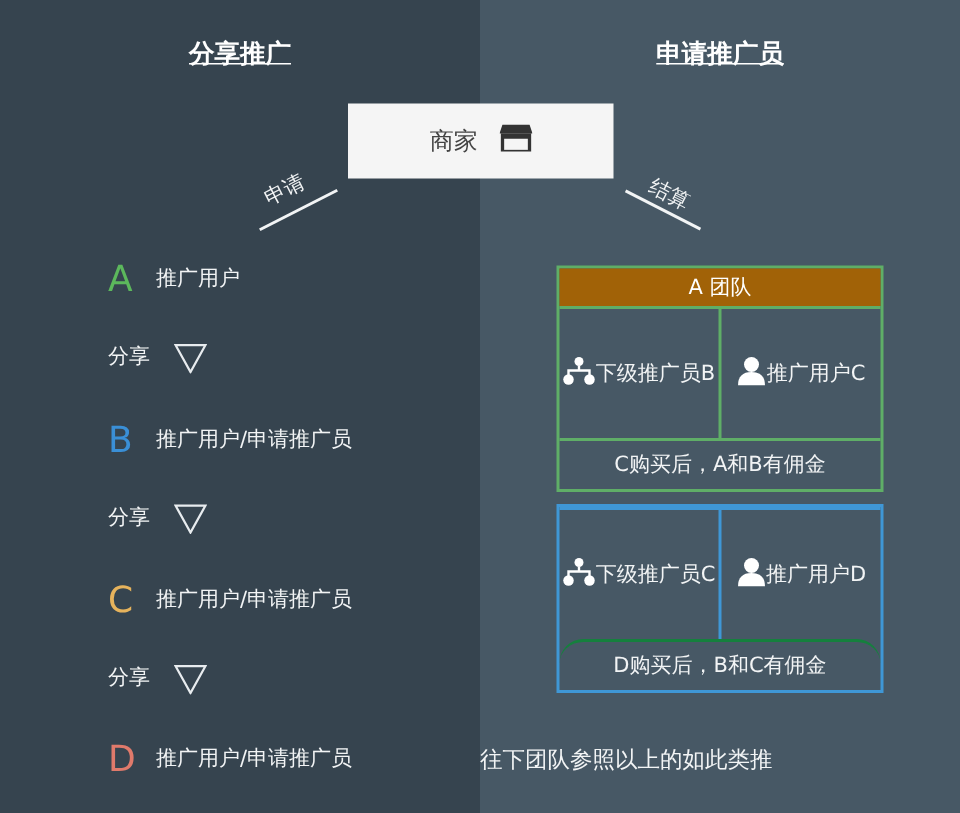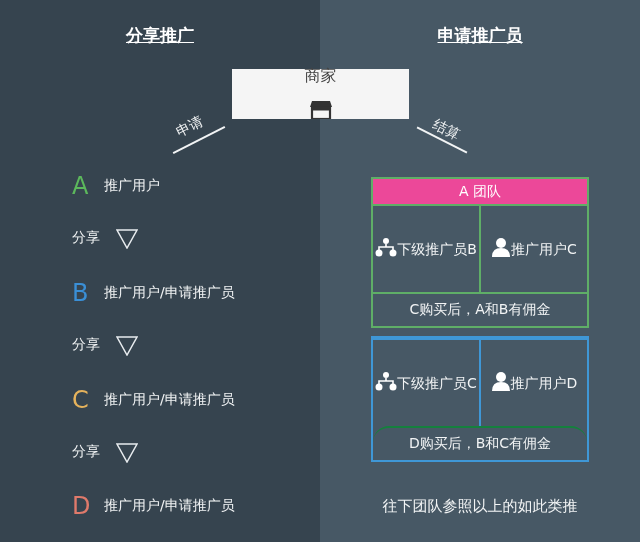--- a/index.html
+++ b/index.html
@@ -1,35 +1,35 @@
 <!DOCTYPE html>
 <html><head>
 <meta charset="utf-8">
 <style>
   * { box-sizing: border-box; margin: 0; padding: 0; }
   html, body { width: 640px; height: 542px; overflow: hidden; }
   body { font-family: "DejaVu Sans", "Liberation Sans", sans-serif; color: #f2f4f5; position: relative; background: #36454f; }
   .panel-left { position: absolute; left: 0; top: 0; width: 320px; height: 542px; background: #36444f; }
   .panel-right { position: absolute; left: 320px; top: 0; width: 320px; height: 542px; background: #475865; }
   .col-title { position: absolute; top: 24px; font-size: 17px; font-weight: bold; color: #fff; text-align: center; width: 200px; text-decoration: underline; }
-  .merchant { position: absolute; left: 232px; top: 69px; width: 177px; height: 50px; background: #f5f5f5; display: flex; align-items: center; justify-content: center; gap: 14px; color: #444; font-size: 16px; flex-direction: column; }
+  .merchant { position: absolute; left: 232px; top: 69px; width: 177px; height: 50px; background: #f5f5f5; display: flex; align-items: center; justify-content: center; gap: 14px; color: #444; font-size: 16px; }
   .diag { position: absolute; height: 2px; background: #f2f4f5; }
   .diag-label { position: absolute; font-size: 14px; color: #f2f4f5; }
   .step { position: absolute; left: 72px; display: flex; align-items: center; }
   .letter { font-size: 24px; width: 28px; }
   .step-text { font-size: 14px; margin-left: 4px; }
   .share { position: absolute; left: 72px; display: flex; align-items: flex-start; font-size: 14px; }
   .share svg { margin-left: 16px; }
   .team { position: absolute; left: 371px; width: 218px; border: 2px solid; }
   .team-head { height: 25px; display: flex; align-items: center; justify-content: center; font-size: 14px; color: #fff; }
   .team-body { display: flex; height: 88px; }
   .cell { flex: 1; display: flex; flex-direction: row; align-items: center; justify-content: center; font-size: 14px; line-height: 19px; }
   .cell .ico { margin-bottom: 4px; }
   .team-foot { height: 34px; display: flex; align-items: center; justify-content: center; font-size: 14px; }
-  .footer-note { position: absolute; left: 320px; width: 320px; top: 497px; text-align: center; font-size: 15px; }
+  .footer-note { position: absolute; left: 320px; width: 320px; top: 497px; font-size: 15px; }
 </style>
 </head>
 <body>
 
 <div class="panel-left"></div>
 <div class="panel-right"></div>
 
 <div class="col-title" style="left:60px;">分享推广</div>
 <div class="col-title" style="left:380px;">申请推广员</div>
 
@@ -78,21 +78,21 @@
   <svg width="22" height="20" viewBox="0 0 22 20">
       <path d="M1 1 H21 L11 19 Z" fill="none" stroke="#e8ecef" stroke-width="1.5"></path>
     </svg>
 </div>
 <div class="step" style="top:492px;">
   <span class="letter" style="color:#e07a6b;">D</span>
   <span class="step-text">推广用户/申请推广员</span>
 </div>
 
 <div class="team" style="top:177px; border-color:#5fae67;">
-  <div class="team-head" style="background:#ec4899;">A 团队</div>
+  <div class="team-head" style="background:#a16207;">A 团队</div>
   <div class="team-body" style="border-top:2px solid #5fae67;">
     <div class="cell" style="border-right:2px solid #5fae67;">
       <svg class="ico" width="22" height="20" viewBox="0 0 22 20">
           <circle cx="11" cy="4" r="3" fill="#fff"></circle>
           <path d="M11 7 V10 M4 15 V10 H18 V15" stroke="#fff" stroke-width="1.6" fill="none"></path>
           <circle cx="4" cy="16" r="3.5" fill="#fff"></circle>
           <circle cx="18" cy="16" r="3.5" fill="#fff"></circle>
         </svg>
       <span>下级推广员</span>
       <span>B</span>

